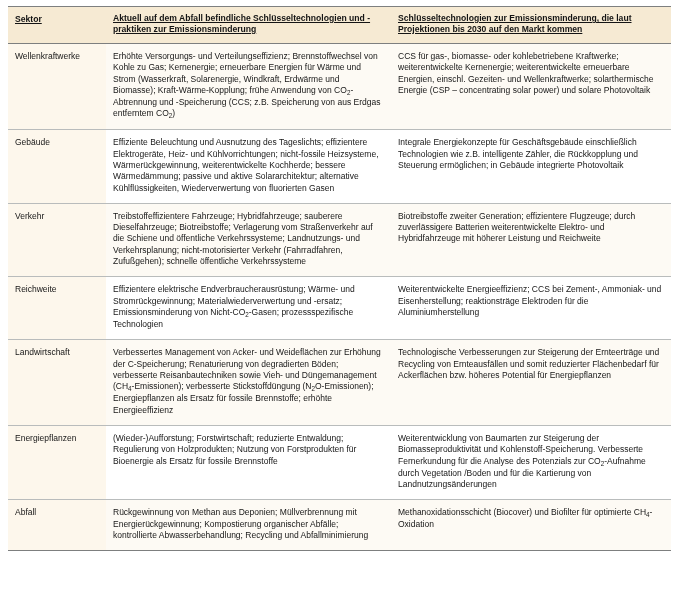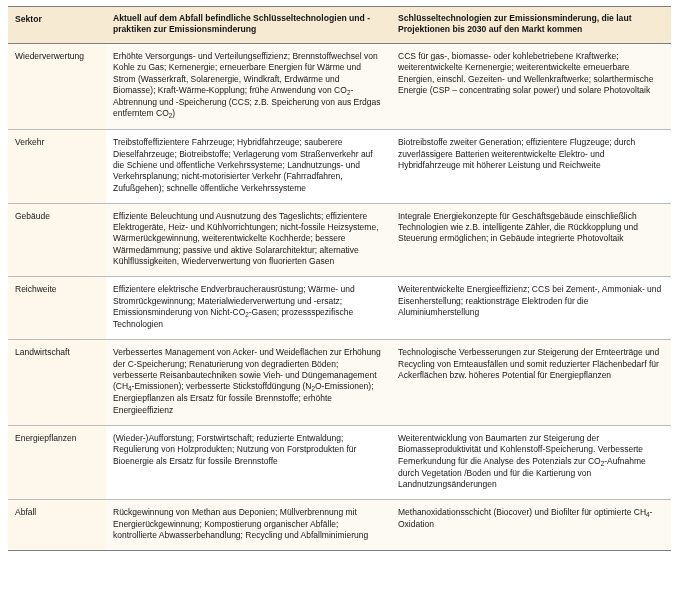--- a/index.html
+++ b/index.html
@@ -31,20 +31,21 @@
     background: #f6ead3;
     text-align: left;
     vertical-align: top;
     font-size: 8.6px;
     line-height: 1.28;
     font-weight: bold;
     color: #141414;
     padding: 6px 7px 8px 7px;
     border-top: 1.1px solid #7d7f7f;
     border-bottom: 1.1px solid #7d7f7f;
+    text-decoration: underline;
   }
   thead th.hdr-sector { padding-top: 7px; }
 
   tbody td {
     vertical-align: top;
     font-size: 8.5px;
     line-height: 1.33;
     padding: 7px 7px 9px 7px;
     border-bottom: 0.8px solid #b9bcbc;
     color: #161616;
@@ -82,33 +83,33 @@
     </colgroup>
     <thead>
       <tr>
         <th class="hdr-sector">Sektor</th>
         <th>Aktuell auf dem Abfall befindliche Schlüsseltechnologien und -praktiken zur Emissionsminderung</th>
         <th>Schlüsseltechnologien zur Emissionsminderung, die laut Projektionen bis 2030 auf den Markt kommen</th>
       </tr>
     </thead>
     <tbody>
       <tr>
-        <td class="sector">Wiederverwertung</td>
+        <td class="sector">Wellenkraftwerke</td>
         <td class="col-now">Erhöhte Versorgungs- und Verteilungseffizienz; Brennstoffwechsel von Kohle zu Gas; Kernenergie; erneuerbare Energien für Wärme und Strom (Wasserkraft, Solarenergie, Windkraft, Erdwärme und Biomasse); Kraft-Wärme-Kopplung; frühe Anwendung von CO<span class="sub">2</span>-Abtrennung und -Speicherung (CCS; z.B. Speicherung von aus Erdgas entferntem CO<span class="sub">2</span>)</td>
         <td class="col-future">CCS für gas-, biomasse- oder kohlebetriebene Kraftwerke; weiterentwickelte Kernenergie; weiterentwickelte erneuerbare Energien, einschl. Gezeiten- und Wellenkraftwerke; solarthermische Energie (CSP – concentrating solar power) und solare Photovoltaik</td>
+      </tr>
+      <tr>
+        <td class="sector">Gebäude</td>
+        <td class="col-now">Effiziente Beleuchtung und Ausnutzung des Tageslichts; effizientere Elektrogeräte, Heiz- und Kühlvorrichtungen; nicht-fossile Heizsysteme, Wärmerückgewinnung, weiterentwickelte Kochherde; bessere Wärmedämmung; passive und aktive Solararchitektur; alternative Kühlflüssigkeiten, Wiederverwertung von fluorierten Gasen</td>
+        <td class="col-future">Integrale Energiekonzepte für Geschäftsgebäude einschließlich Technologien wie z.B. intelligente Zähler, die Rückkopplung und Steuerung ermöglichen; in Gebäude integrierte Photovoltaik</td>
       </tr>
       <tr>
         <td class="sector">Verkehr</td>
         <td class="col-now">Treibstoffeffizientere Fahrzeuge; Hybridfahrzeuge; sauberere Dieselfahrzeuge; Biotreibstoffe; Verlagerung vom Straßenverkehr auf die Schiene und öffentliche Verkehrssysteme; Landnutzungs- und Verkehrsplanung; nicht-motorisierter Verkehr (Fahrradfahren, Zufußgehen); schnelle öffentliche Verkehrssysteme</td>
         <td class="col-future">Biotreibstoffe zweiter Generation; effizientere Flugzeuge; durch zuverlässigere Batterien weiterentwickelte Elektro- und Hybridfahrzeuge mit höherer Leistung und Reichweite</td>
-      </tr>
-      <tr>
-        <td class="sector">Gebäude</td>
-        <td class="col-now">Effiziente Beleuchtung und Ausnutzung des Tageslichts; effizientere Elektrogeräte, Heiz- und Kühlvorrichtungen; nicht-fossile Heizsysteme, Wärmerückgewinnung, weiterentwickelte Kochherde; bessere Wärmedämmung; passive und aktive Solararchitektur; alternative Kühlflüssigkeiten, Wiederverwertung von fluorierten Gasen</td>
-        <td class="col-future">Integrale Energiekonzepte für Geschäftsgebäude einschließlich Technologien wie z.B. intelligente Zähler, die Rückkopplung und Steuerung ermöglichen; in Gebäude integrierte Photovoltaik</td>
       </tr>
       <tr>
         <td class="sector">Reichweite</td>
         <td class="col-now">Effizientere elektrische Endverbraucherausrüstung; Wärme- und Stromrückgewinnung; Materialwiederverwertung und -ersatz; Emissionsminderung von Nicht-CO<span class="sub">2</span>-Gasen; prozessspezifische Technologien</td>
         <td class="col-future">Weiterentwickelte Energieeffizienz; CCS bei Zement-, Ammoniak- und Eisenherstellung; reaktionsträge Elektroden für die Aluminiumherstellung</td>
       </tr>
       <tr>
         <td class="sector">Landwirtschaft</td>
         <td class="col-now">Verbessertes Management von Acker- und Weideflächen zur Erhöhung der C-Speicherung; Renaturierung von degradierten Böden; verbesserte Reisanbautechniken sowie Vieh- und Düngemanagement (CH<span class="sub">4</span>-Emissionen); verbesserte Stickstoffdüngung (N<span class="sub">2</span>O-Emissionen); Energiepflanzen als Ersatz für fossile Brennstoffe; erhöhte Energieeffizienz</td>
         <td class="col-future">Technologische Verbesserungen zur Steigerung der Ernteerträge und Recycling von Ernteausfällen und somit reduzierter Flächenbedarf für Ackerflächen bzw. höheres Potential für Energiepflanzen</td>

